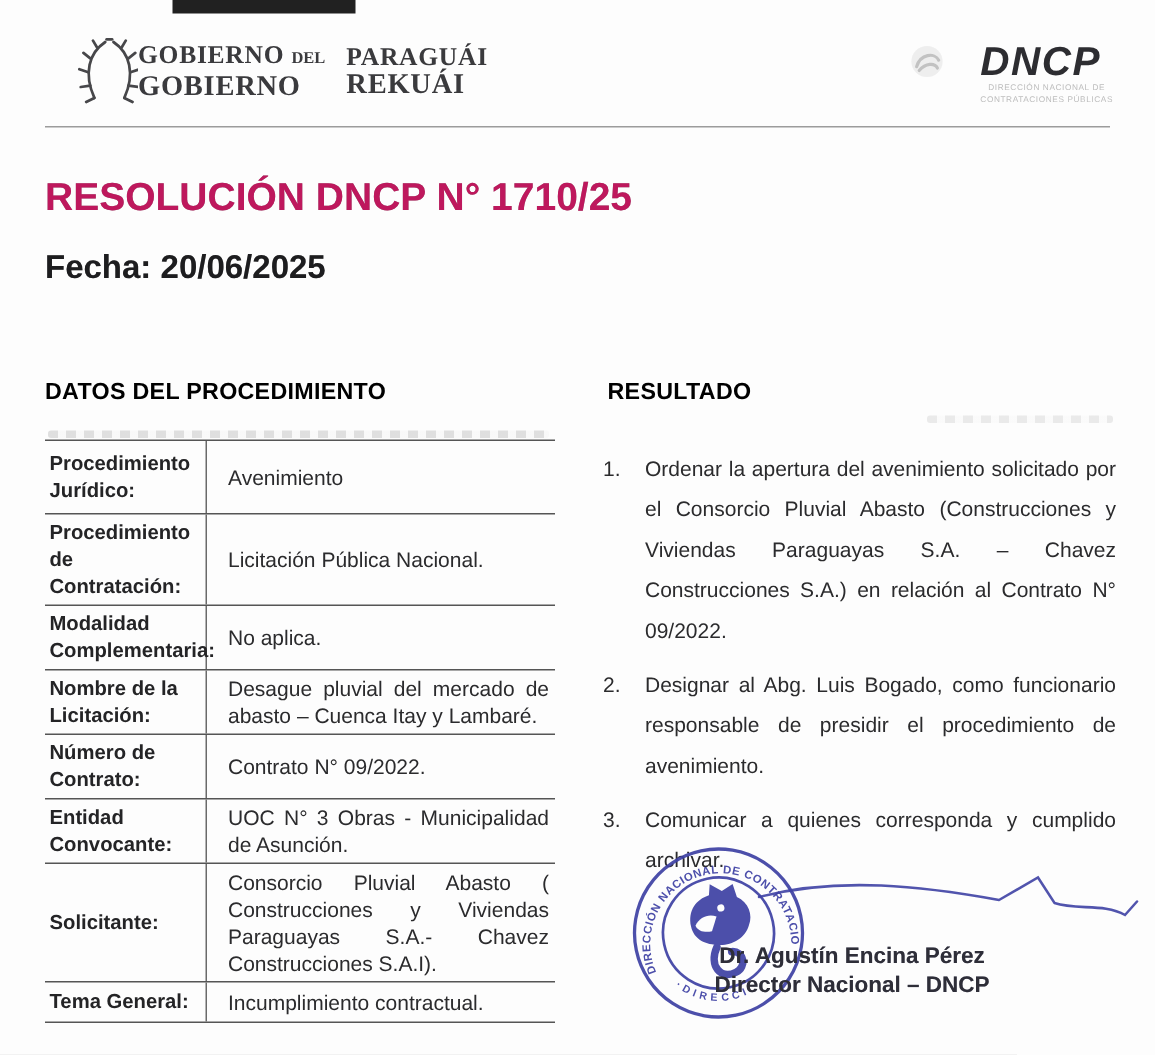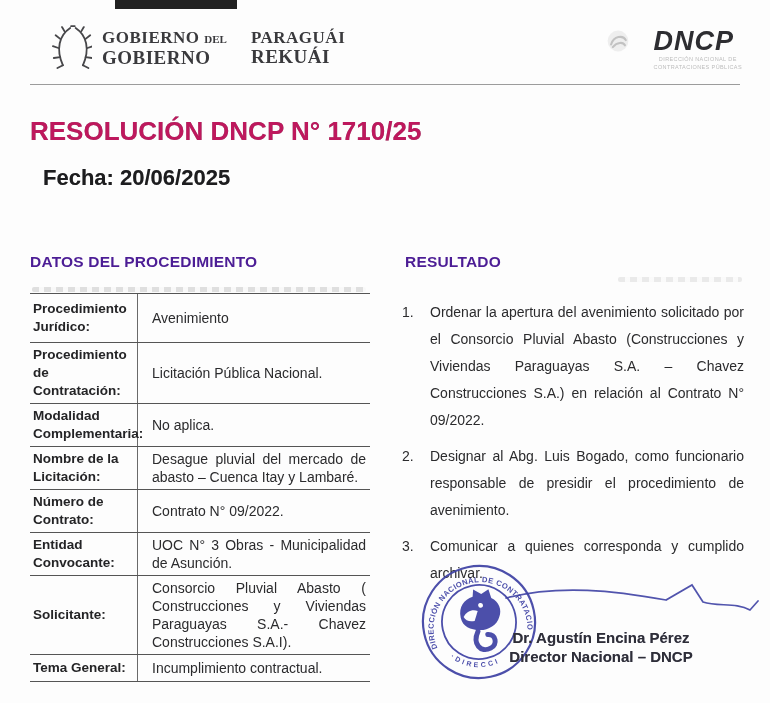--- a/index.html
+++ b/index.html
@@ -6,37 +6,37 @@
   html,body { background:#e9e9e9; }
   .page {
     position:relative; width:770px; height:703px; margin:0 auto;
     background:#fdfdfd; overflow:hidden;
     font-family:"Liberation Sans", sans-serif; color:#262626;
   }
   
   .top-bar { position:absolute; left:115px; top:0; width:122px; height:9px; background:#212121; }
 
   
-  .gov-logo { position:absolute; left:52px; top:22px; display:flex; align-items:center; gap:10px; }
+  .gov-logo { position:absolute; left:52px; top:22px; display:flex; align-items:center; }
   .gov-text { font-family:"Liberation Serif", serif; font-weight:bold; color:#3a3a3d; letter-spacing:.5px; }
   .gov-text .l1 { font-size:17px; line-height:18px; }
   .gov-text .l1 small { font-size:11px; letter-spacing:0; }
   .gov-text .l2 { font-size:19px; line-height:20px; }
   .guarani { margin-left:14px; }
   .header-rule { position:absolute; left:30px; top:84px; width:710px; height:1px; background:#9c9c9c; }
 
   .dncp-logo { position:absolute; right:28px; top:28px; display:flex; align-items:flex-start; gap:23px; }
   .dncp-word { font-style:italic; font-weight:900; font-size:27px; letter-spacing:1px; color:#2d2d31; line-height:26px; }
   .dncp-sub { font-size:5.5px; color:#bcbcbc; letter-spacing:.4px; line-height:6px; margin-top:2px; text-align:center; }
 
   
   .doc-title { position:absolute; left:30px; top:116px; font-size:26px; font-weight:bold; color:#be185d; text-shadow:0 0 .4px rgba(0,0,0,.4); }
-  .doc-date  { position:absolute; left:30px; top:165px; font-size:22px; font-weight:bold; color:#1d1d1f; text-shadow:0 0 .4px rgba(0,0,0,.4);margin-left:13px; }
-
-  .sec-heading { position:absolute; top:253px; font-size:15.5px; font-weight:bold; color:#4c1d95; letter-spacing:.2px; }
+  .doc-date  { position:absolute; left:30px; top:165px; font-size:22px; font-weight:bold; color:#1d1d1f; text-shadow:0 0 .4px rgba(0,0,0,.4); }
+
+  .sec-heading { position:absolute; top:253px; font-size:15.5px; font-weight:bold; color:#000000; letter-spacing:.2px; }
   .sec-left  { left:30px; }
   .sec-right { left:405px; }
 
   
   .artifact { position:absolute; background:repeating-linear-gradient(90deg, rgba(110,110,110,.38) 0 7px, rgba(190,190,190,.12) 7px 12px); border-radius:2px; }
   .a1 { left:32px; top:287px; width:334px; height:5px; opacity:.55; }
   .a2 { left:618px; top:277px; width:124px; height:5px; opacity:.35; }
 
   
   .ptable { position:absolute; left:30px; top:293px; width:340px; border-top:1px solid #555; }
@@ -48,21 +48,21 @@
 
   
   .result-list { position:absolute; left:402px; top:299px; width:342px; }
   .r-item { display:flex; margin-bottom:9px; }
   .r-num { width:28px; flex:none; font-size:14px; line-height:27px; color:#2b2b2d; }
   .r-text { flex:1; font-size:14px; line-height:27px; color:#2b2b2d; text-align:justify; text-align-last:left; }
 
   
   .stamp { position:absolute; left:410px; top:558px; opacity:.92; }
   .sig-stroke { position:absolute; left:498px; top:572px; }
-  .sig-name { position:absolute; left:480px; top:628px; width:242px; text-align:center; font-weight:bold; font-size:15px; line-height:19px; color:#2e2e38; text-shadow:0 0 .4px rgba(40,40,80,.45); z-index:3; }
+  .sig-name { position:absolute; left:447px; top:628px; width:242px; text-align:center; font-weight:bold; font-size:15px; line-height:19px; color:#2e2e38; text-shadow:0 0 .4px rgba(40,40,80,.45); z-index:3; }
 </style>
 </head>
 <body>
 
 <div class="page">
 
   <div class="top-bar"></div>
 
   <div class="gov-logo">
     <svg width="40" height="52" viewBox="0 0 44 54">

